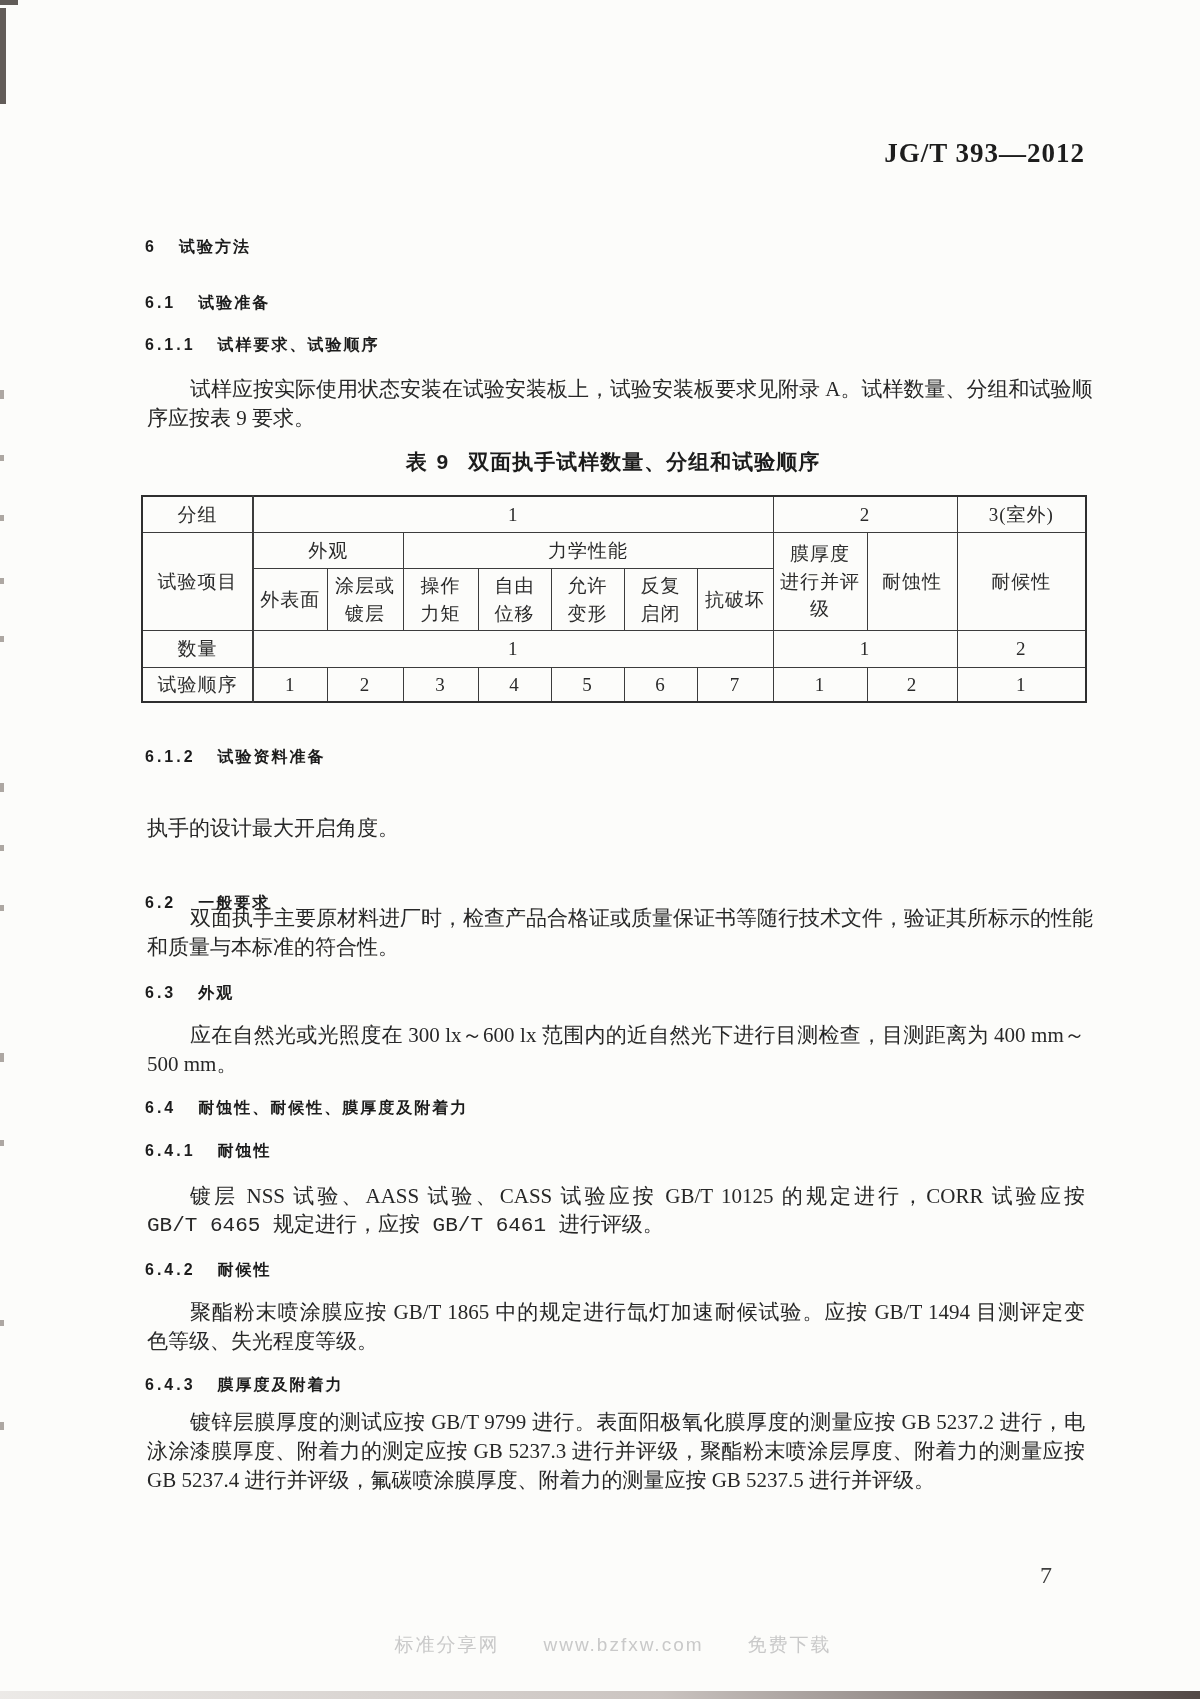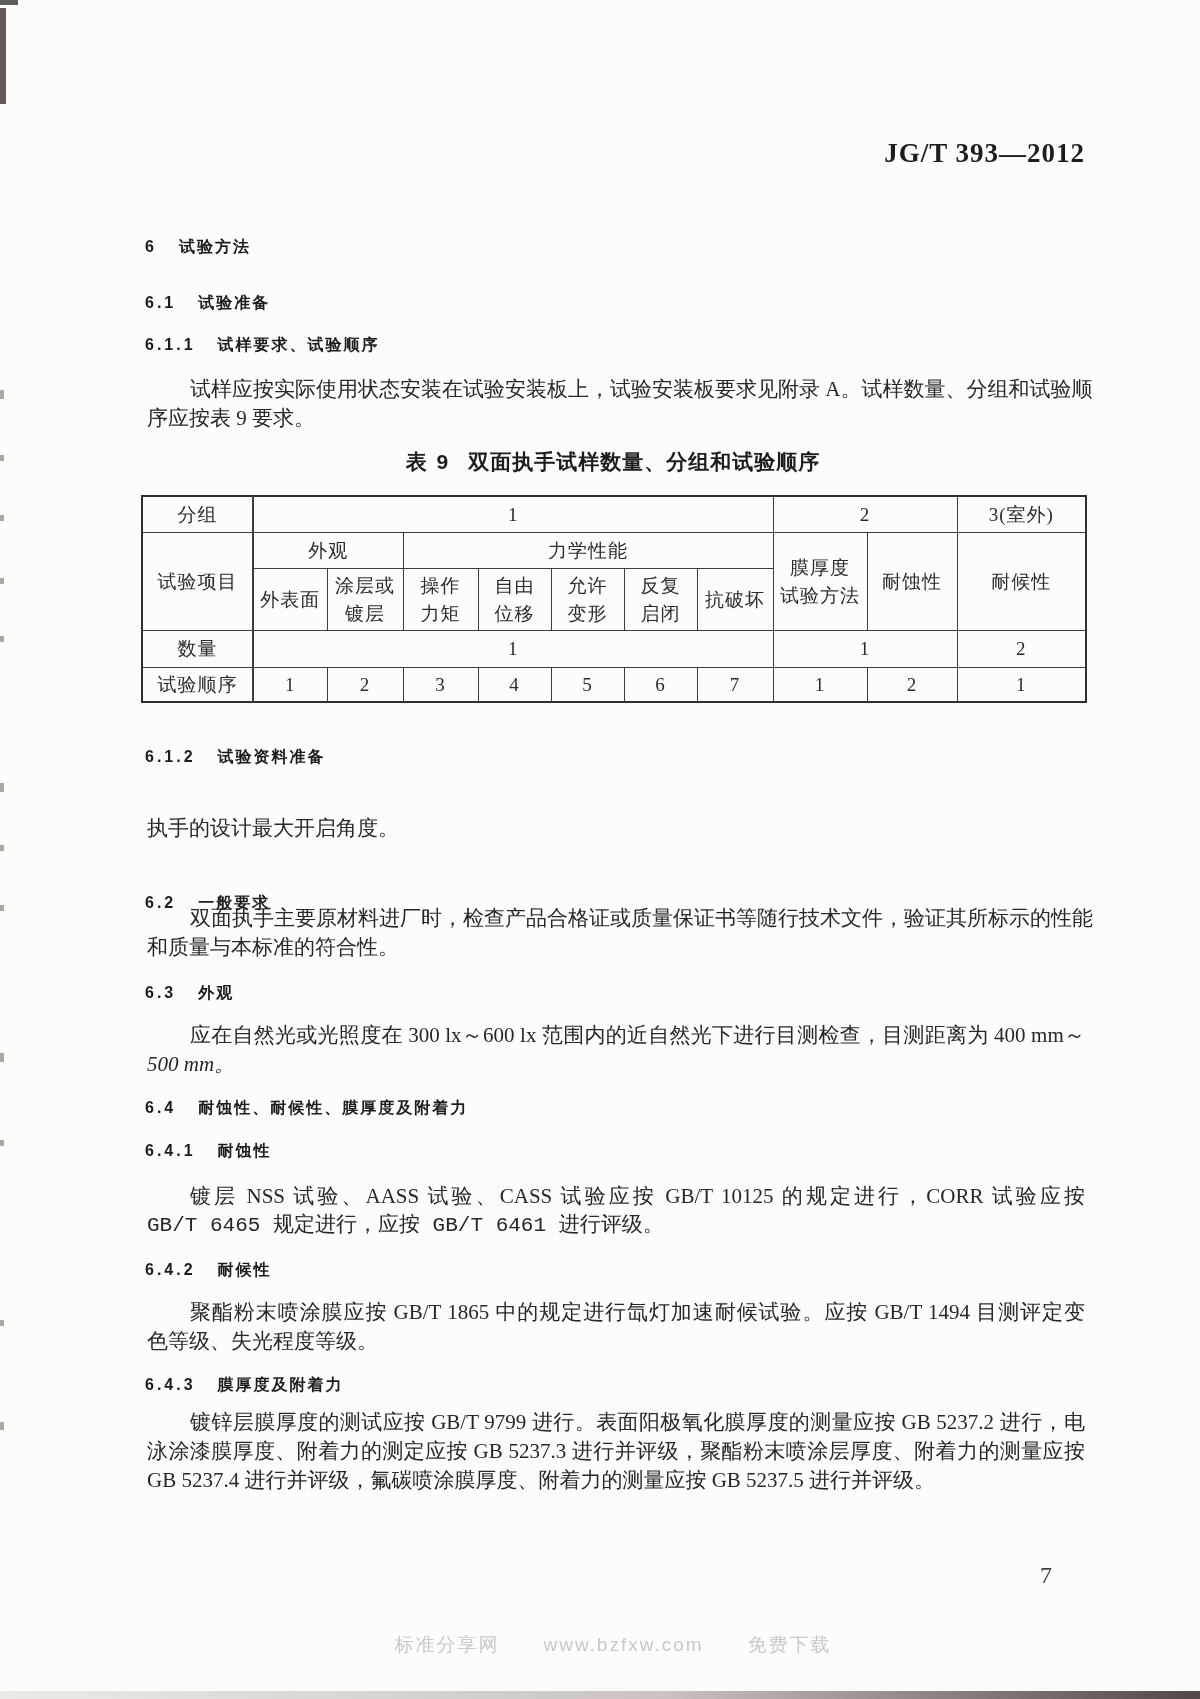--- a/index.html
+++ b/index.html
@@ -139,21 +139,21 @@
         <td class="lab">分组</td>
         <td colspan="7">1</td>
         <td colspan="2">2</td>
         <td>3(室外)</td>
       </tr>
       <tr class="r2">
         <td class="lab" rowspan="2">试验项目</td>
         <td colspan="2">外观</td>
         <td colspan="5">力学性能</td>
         <td rowspan="2">膜厚度
-试验方法</td>
+进行并评级</td>
         <td rowspan="2">耐蚀性</td>
         <td rowspan="2">耐候性</td>
       </tr>
       <tr class="r3">
         <td>外表面</td>
         <td>涂层或
 镀层</td>
         <td>操作
 力矩</td>
         <td>自由
@@ -195,21 +195,21 @@
   <div class="hd" style="top:888px;">
     <span class="num">6.2</span><span class="ttl">一般要求</span>
   </div>
   <div class="pline indent" style="top:904px;">双面执手主要原材料进厂时，检查产品合格证或质量保证书等随行技术文件，验证其所标示的性能</div>
   <div class="pline short" style="top:933px;">和质量与本标准的符合性。</div>
 
   <div class="hd" style="top:978px;">
     <span class="num">6.3</span><span class="ttl">外观</span>
   </div>
   <div class="pline indent" style="top:1021px;">应在自然光或光照度在 300 lx～600 lx 范围内的近自然光下进行目测检查，目测距离为 400 mm～</div>
-  <div class="pline short" style="top:1050px;font-style:italic;">500 mm。</div>
+  <div class="pline short" style="top:1050px;">500 mm。</div>
 
   <div class="hd" style="top:1093px;">
     <span class="num">6.4</span><span class="ttl">耐蚀性、耐候性、膜厚度及附着力</span>
   </div>
 
   <div class="hd" style="top:1136px;">
     <span class="num">6.4.1</span><span class="ttl">耐蚀性</span>
   </div>
   <div class="pline indent" style="top:1182px;">镀层 NSS 试验、AASS 试验、CASS 试验应按 GB/T 10125 的规定进行，CORR 试验应按</div>
   <div class="pline short" style="top:1211px;font-family:Liberation Mono, monospace;">GB/T 6465 规定进行，应按 GB/T 6461 进行评级。</div>

